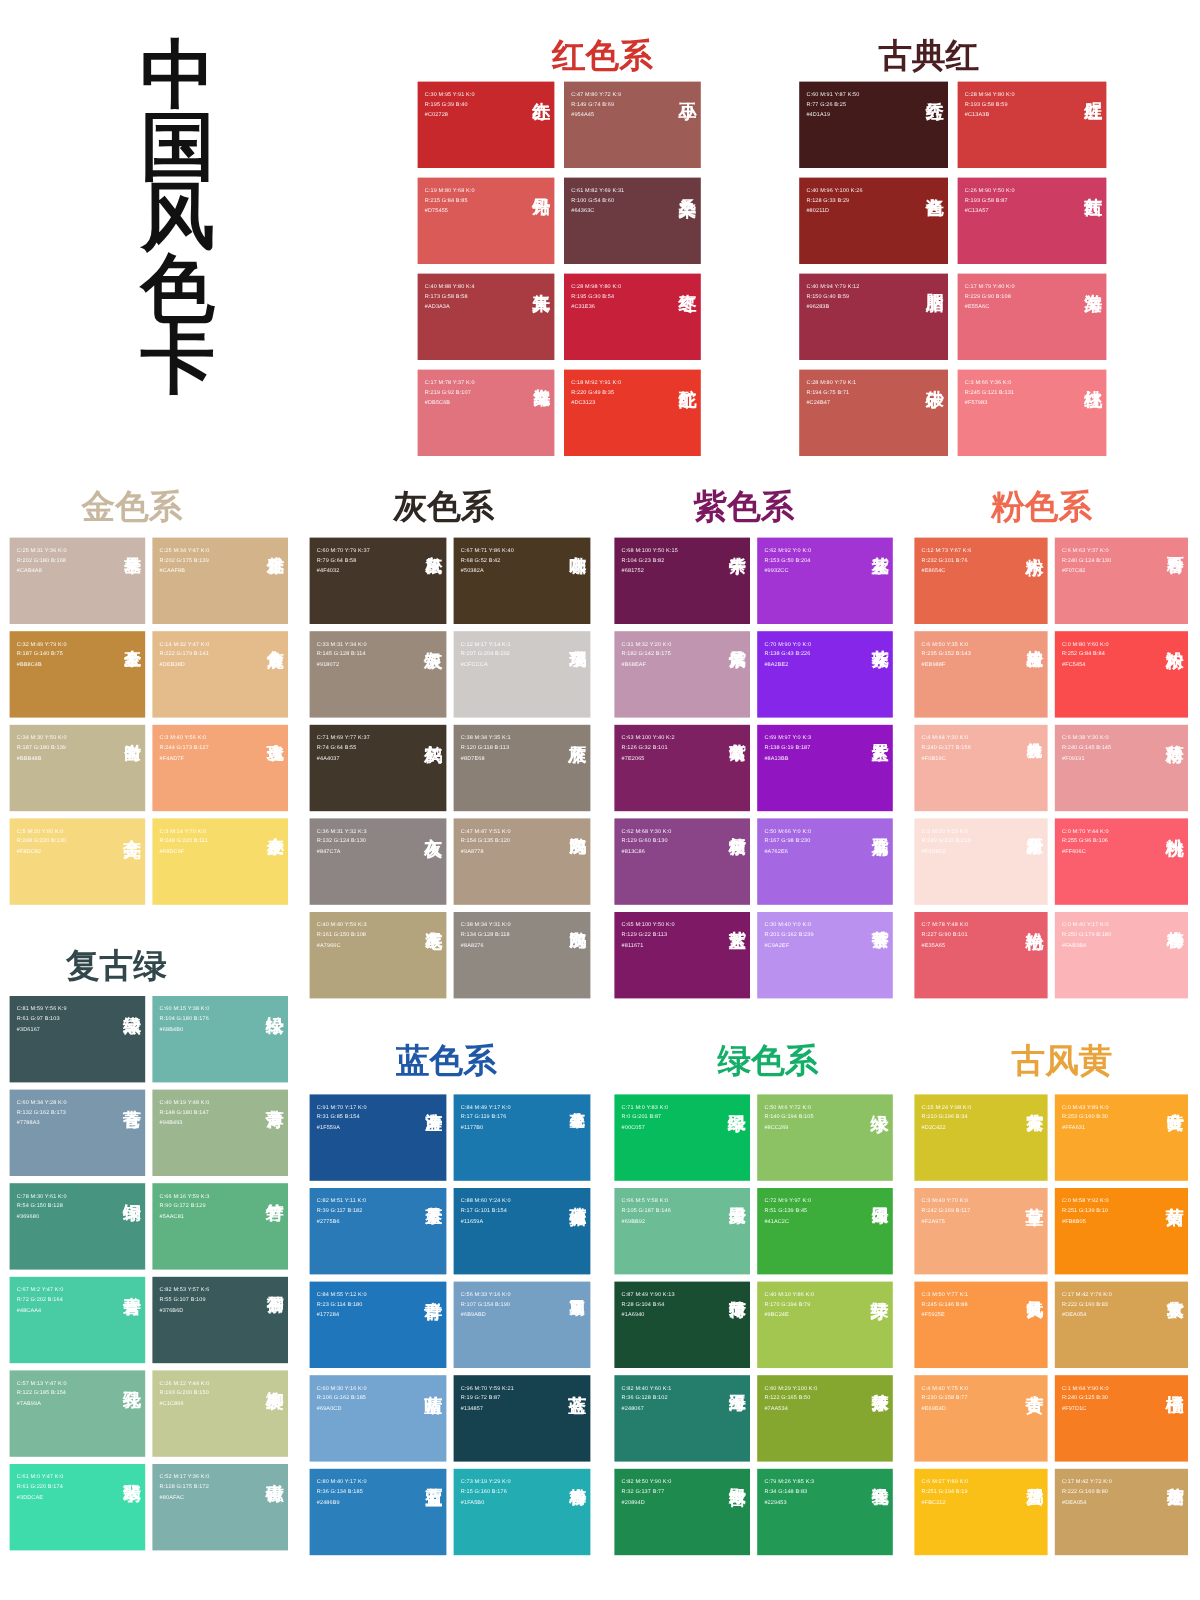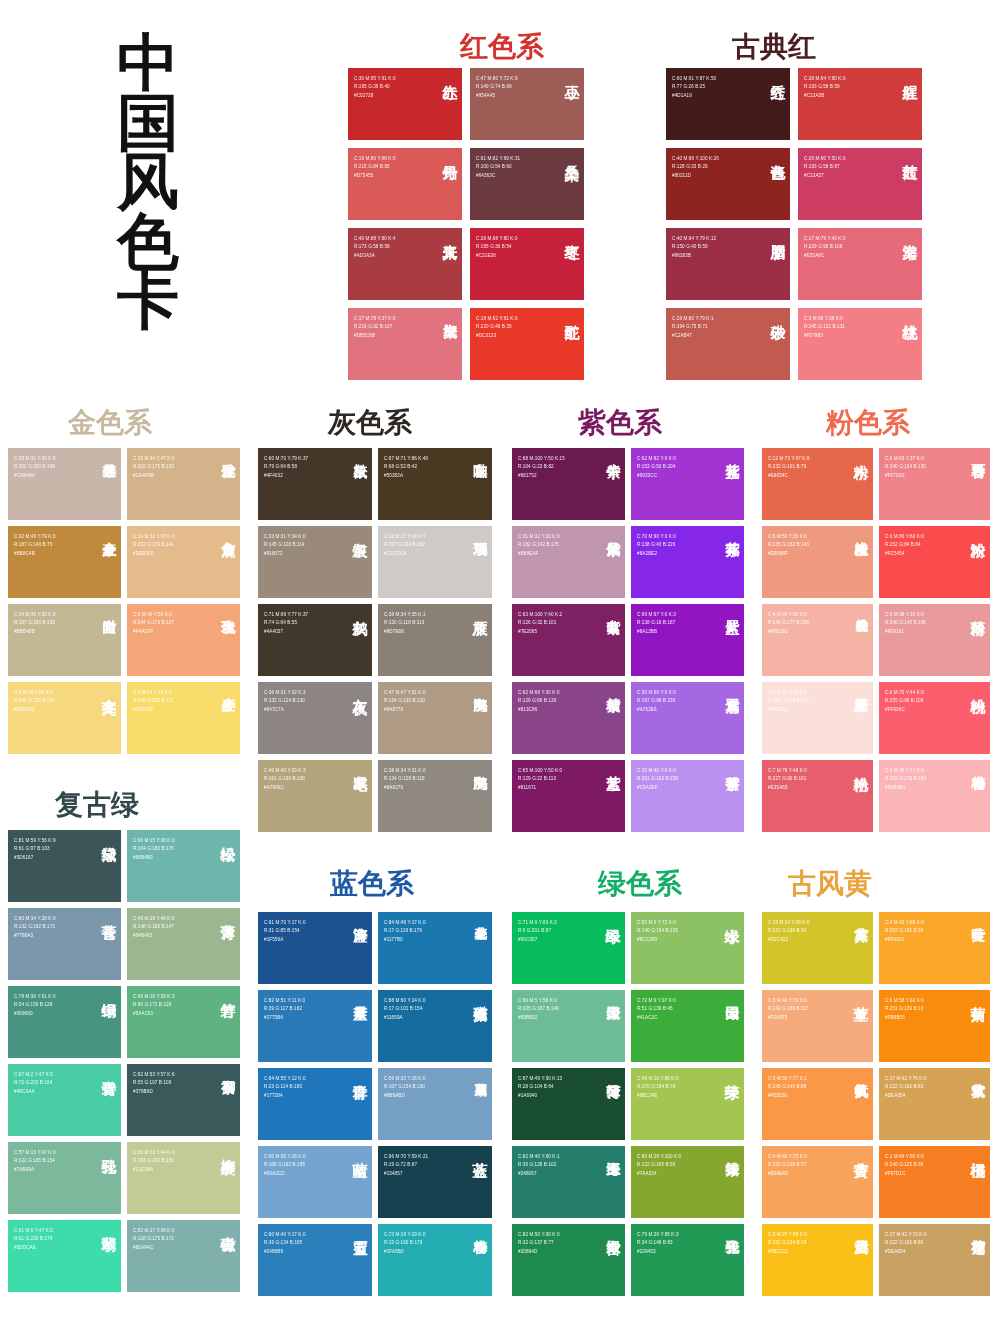--- a/index.html
+++ b/index.html
@@ -83,21 +83,21 @@
 
   <div class="sec-title" id="t-hongsexi" style="left: 460px; top: 28px; color: rgb(208, 52, 44);">红色系</div>
   <div class="sec-title" id="t-gudianhong" style="left: 732px; top: 28px; color: rgb(74, 31, 34);">古典红</div>
   <div class="sec-title" id="t-jinsexi" style="left: 68px; top: 404px; color: rgb(201, 184, 160);">金色系</div>
   <div class="sec-title" id="t-huisexi" style="left: 328px; top: 404px; color: rgb(46, 39, 34);">灰色系</div>
   <div class="sec-title" id="t-zisexi" style="left: 578px; top: 404px; color: rgb(122, 25, 96);">紫色系</div>
   <div class="sec-title" id="t-fensexi" style="left: 826px; top: 404px; color: rgb(239, 106, 78);">粉色系</div>
   <div class="sec-title" id="t-fuguluu" style="left: 55px; top: 786px; color: rgb(49, 71, 75);">复古绿</div>
   <div class="sec-title" id="t-lansexi" style="left: 330px; top: 865px; color: rgb(32, 88, 168);">蓝色系</div>
   <div class="sec-title" id="t-lvsexi" style="left: 578px; top: 865px; color: rgb(19, 174, 103); margin-left: 20px;">绿色系</div>
-  <div class="sec-title" id="t-gufenghuang" style="left: 788px; top: 865px; color: rgb(232, 163, 61);">古风黄</div>
+  <div class="sec-title" id="t-gufenghuang" style="left: 843px; top: 865px; color: rgb(232, 163, 61);">古风黄</div>
 
   <div class="group" id="g-hongsexi" style="left: 348px; top: 68px; width: 240px; grid-template-columns: 114px 114px; gap: 8px; grid-auto-rows: 72px;">
       <div class="swatch lightfg" style="background: rgb(199, 40, 44);">
         <div class="sw-info">
           <div>C:30  M:95  Y:91   K:0</div>
           <div>R:195 G:39  B:40</div>
           <div>#C02728</div>
         </div>
         <div class="sw-name">赤红</div>
       </div>

